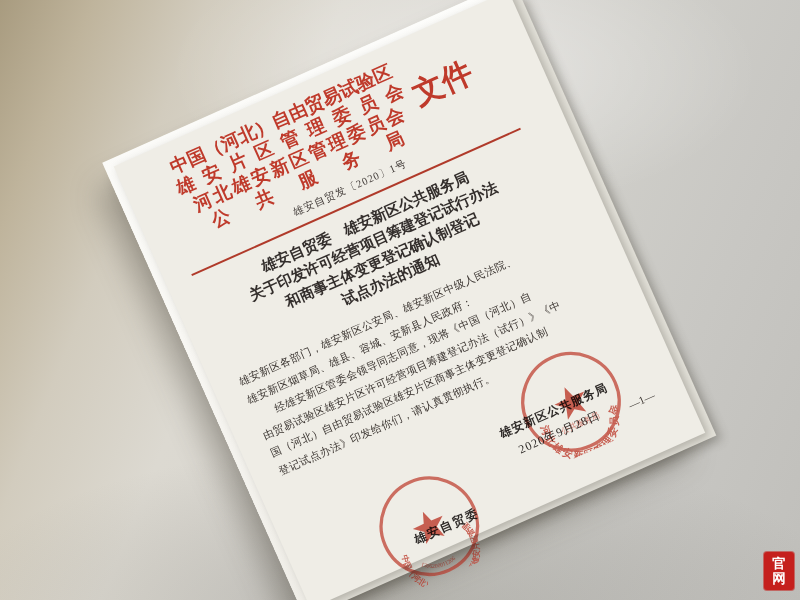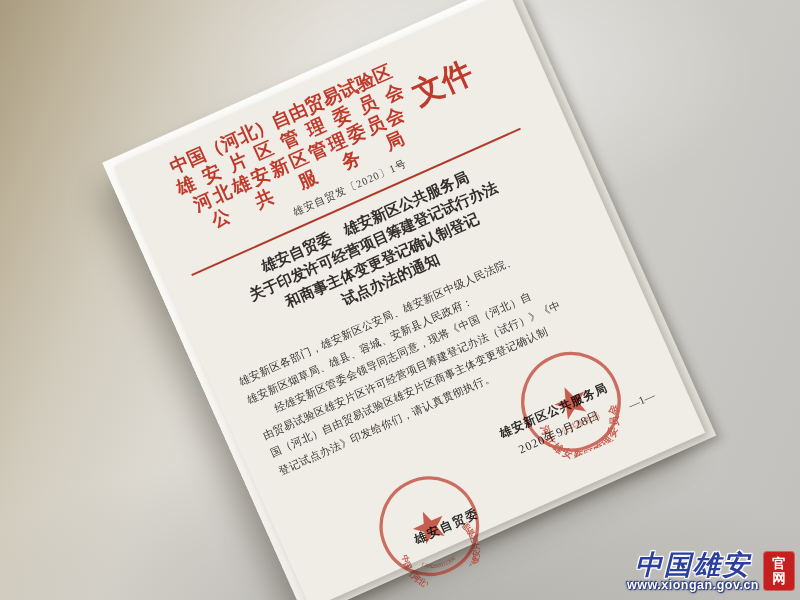--- a/index.html
+++ b/index.html
@@ -137,22 +137,18 @@
         </defs>
         <text font-size="10.5" fill="#cd4a3c" font-weight="bold" letter-spacing="2">
           <textPath href="#arcR" startOffset="1">河北雄安新区管理委员会</textPath>
         </text>
         <text x="55" y="82" text-anchor="middle" font-size="8.5" fill="#cd4a3c" opacity=".8">公共服务局</text>
       </svg>
     </div>
   </div>
 
   <div class="watermark">
-    <div class="wm-text">
-      <div class="wm-brand">中国雄安</div>
-      <div class="wm-url">www.xiongan.gov.cn</div>
-    </div>
     <div class="wm-stamp">
       <div>官</div>
       <div>网</div>
     </div>
   </div>
 </div>
 
 </body></html>

